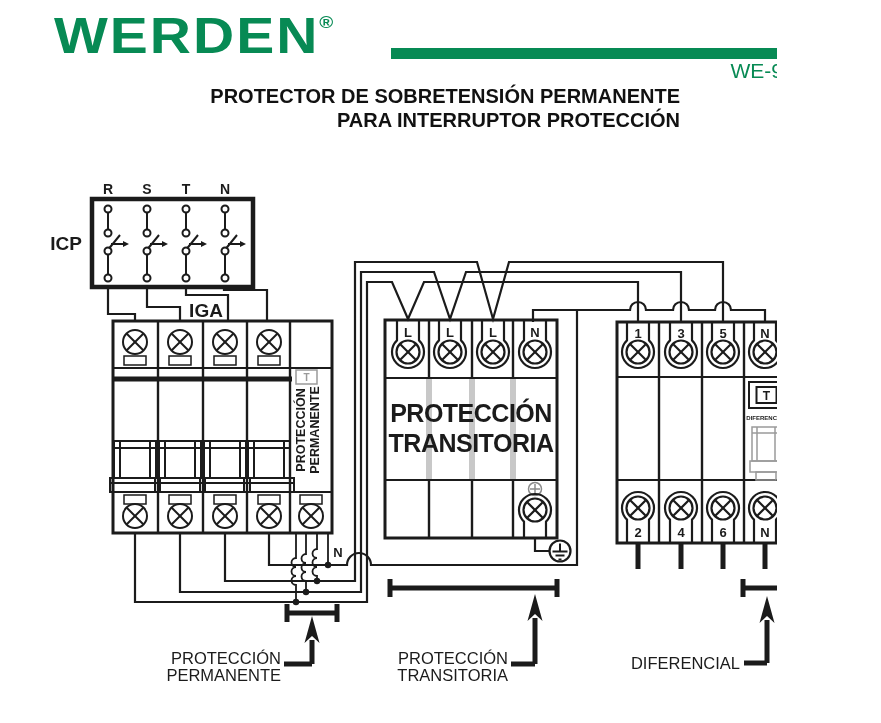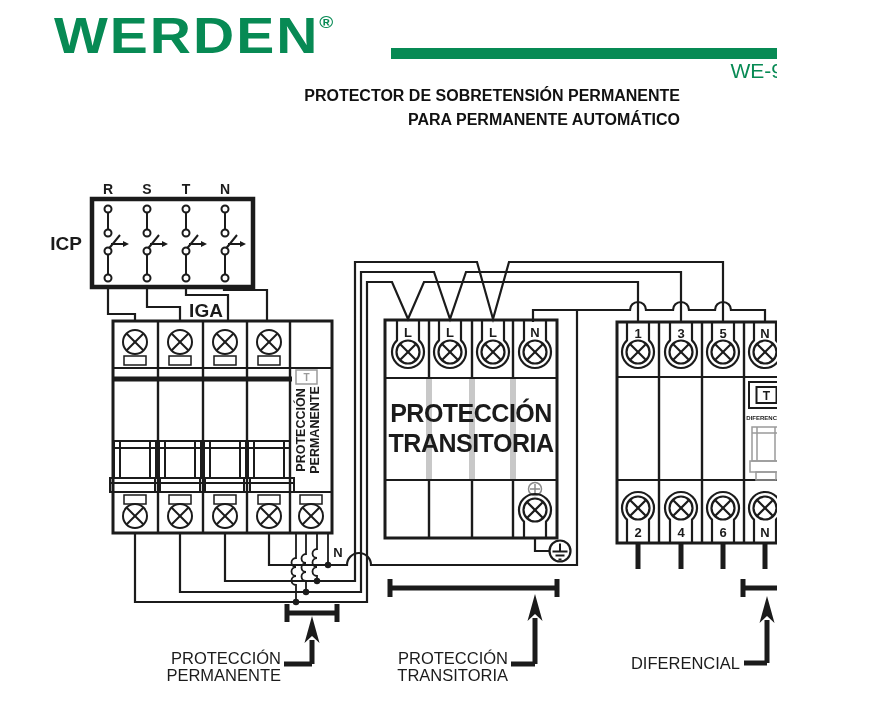--- a/index.html
+++ b/index.html
@@ -6,36 +6,36 @@
   #page{position:relative;width:777px;height:723px;background:#fff;overflow:hidden;
         font-family:"Liberation Sans",sans-serif;}
   .logo{position:absolute;left:54px;top:6px;color:#078a54;font-weight:bold;
         font-size:57px;letter-spacing:2px;transform:scaleY(.88);transform-origin:top left;
         white-space:nowrap;}
   .logo sup{font-size:19px;vertical-align:28px;letter-spacing:0;}
   .model{position:absolute;left:600px;top:19px;width:218px;text-align:right;
         color:#078a54;font-weight:normal;font-size:21px;margin-top:40px;}
   .greenbar{position:absolute;left:391px;top:48px;width:427px;height:11px;background:#078a54;}
   .title{position:absolute;left:180px;top:84px;width:500px;text-align:right;
-        color:#111;font-weight:bold;font-size:16px;line-height:24px;}
+        color:#111;font-weight:bold;font-size:20px;line-height:24px;}
   svg text{font-family:"Liberation Sans",sans-serif;}
 </style>
 </head>
 <body>
 
 <div id="page">
 
   <div class="logo"><span>WERDEN</span><sup>®</sup></div>
 
   <div class="model">WE-9240</div>
   <div class="greenbar"></div>
 
   <div class="title">
     <div>PROTECTOR DE SOBRETENSIÓN PERMANENTE</div>
-    <div>PARA PERMANENTE AUTOMÁTICO</div>
+    <div>PARA INTERRUPTOR PROTECCIÓN</div>
   </div>
 
   <svg width="881" height="723" viewBox="0 0 881 723" style="position:absolute;left:0;top:0;" fill="none" stroke-linecap="butt">
 
     <g stroke="#1b1b1b">
       <rect x="92" y="199" width="161" height="88" stroke-width="4.5"></rect>
 
       <g stroke="none" fill="#1b1b1b" font-weight="bold" font-size="14" text-anchor="middle">
         <text x="108" y="194">R</text>
         <text x="147" y="194">S</text>

